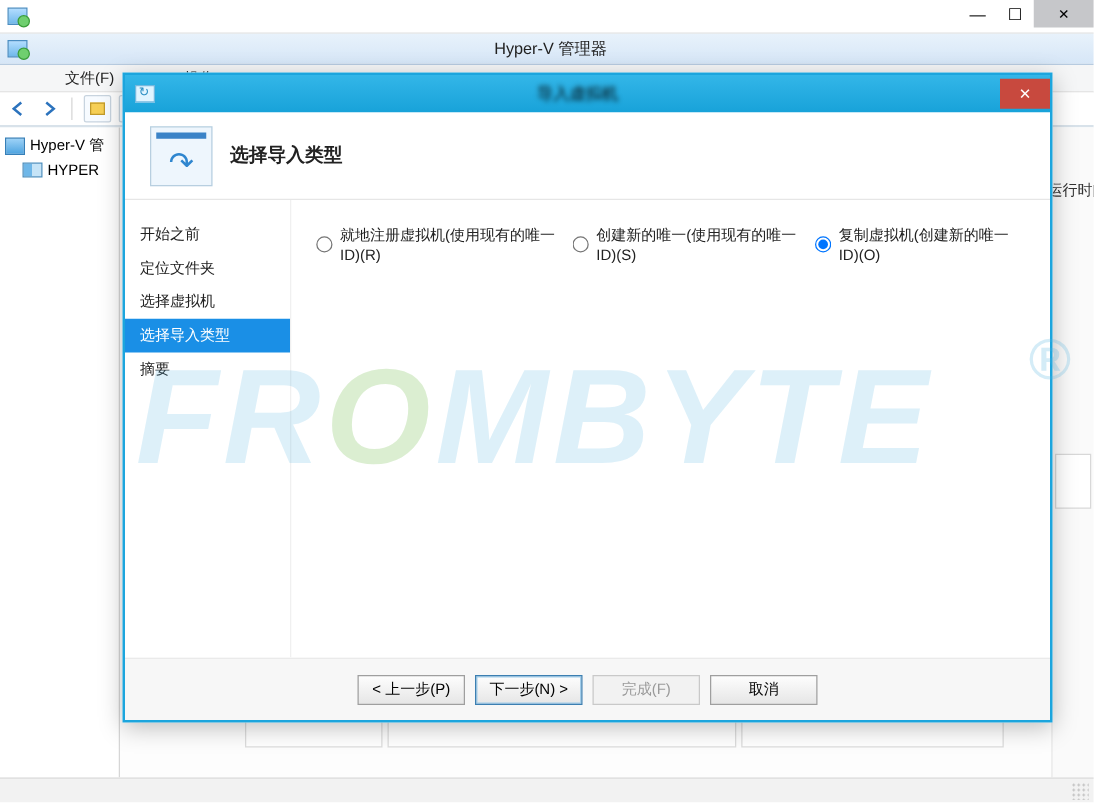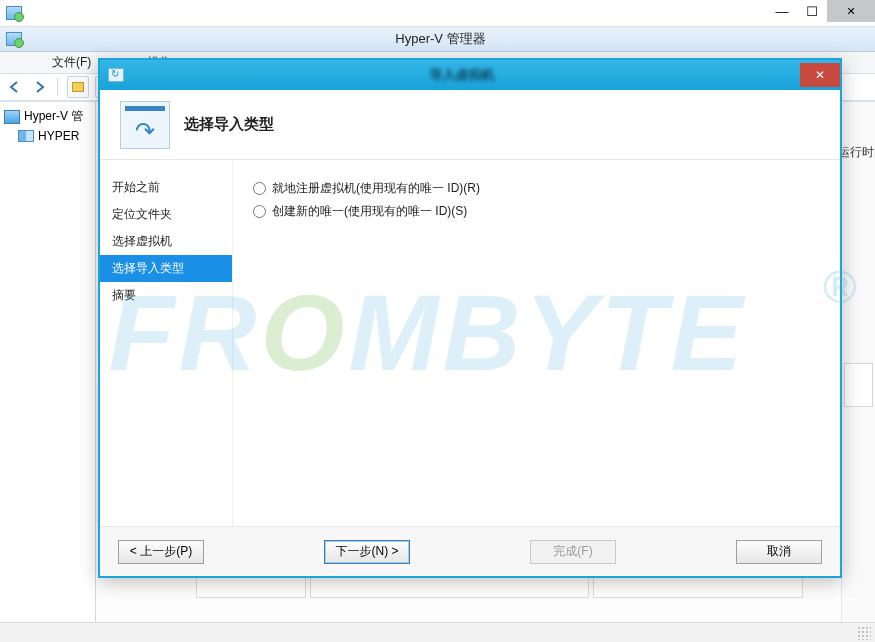--- a/index.html
+++ b/index.html
@@ -151,28 +151,28 @@
 .steps {
   width: 133px; border-right: 1px solid #f0f0f0; padding: 14px 0;
 }
 .step {
   padding: 5px 12px; font-size: 12px; color: #222; cursor: default;
 }
 .step.active { background: #1a8fe6; color: #fff; }
 
 .wiz-content { flex: 1; padding: 16px 20px; }
 .prompt { font-size: 12px; margin-bottom: 8px; color: #222; }
-.radiogroup { display: flex; flex-direction: column; gap: 6px; margin-top: 4px; }
+.radiogroup { display: flex; flex-direction: row; gap: 6px; margin-top: 4px; }
 .radio-row { display: flex; align-items: center; gap: 6px; font-size: 12px; color: #222; }
 .radio-row input { margin: 0; }
 
 .dlg-footer {
   height: 50px; border-top: 1px solid #e6e6e6; background: #f7f7f7;
-  display: flex; align-items: center; justify-content: space-between;
-  gap: 8px; padding: 0 18px;
+  display: flex; align-items: center; justify-content: center;
+  gap: 8px; padding: 0 2px;
 }
 .btn {
   min-width: 86px; height: 24px; border: 1px solid #9f9f9f;
   background: linear-gradient(#fdfdfd,#e6e6e6);
   font-size: 12px; padding: 0 10px; cursor: default;
   display: inline-flex; align-items: center; justify-content: center;
 }
 .btn.default { border-color: #3c7fb1; box-shadow: 0 0 0 1px #a2cdea inset; }
 .btn[disabled] { color: #9a9a9a; border-color: #c9c9c9; background: #f2f2f2; }
 
@@ -318,20 +318,24 @@
     <div class="wiz-content">
       <div class="radiogroup">
         <label class="radio-row">
           <input type="radio" name="imptype" style="">
           <span>就地注册虚拟机(使用现有的唯一 ID)(R)</span>
         </label>
         <label class="radio-row">
           <input type="radio" name="imptype" style="">
           <span>创建新的唯一(使用现有的唯一 ID)(S)</span>
         </label>
+        <label class="radio-row">
+          <input type="radio" name="imptype" checked="" style="">
+          <span>复制虚拟机(创建新的唯一 ID)(O)</span>
+        </label>
       </div>
     </div>
   </div>
 
   <div class="dlg-footer">
     <button class="btn">&lt; 上一步(P)</button>
     <button class="btn default">下一步(N) &gt;</button>
     <button class="btn" disabled="">完成(F)</button>
     <button class="btn">取消</button>
   </div>

